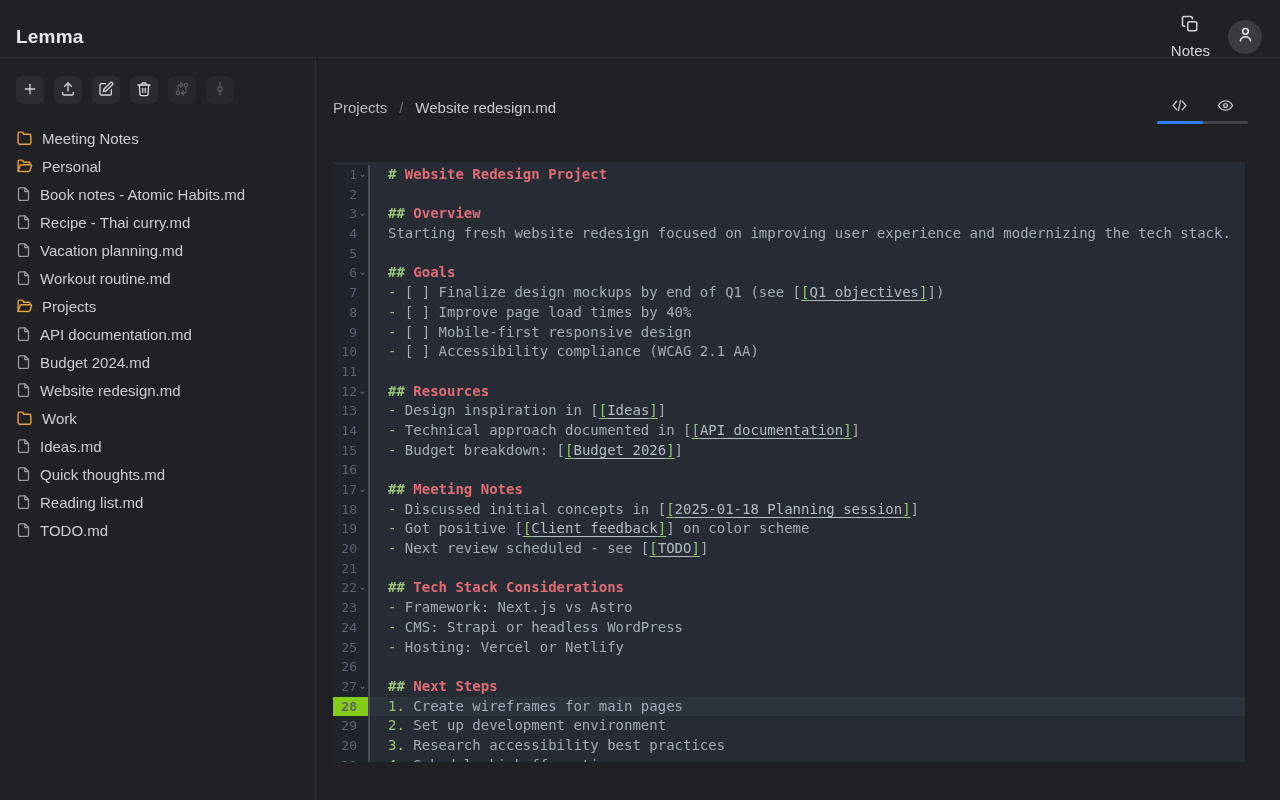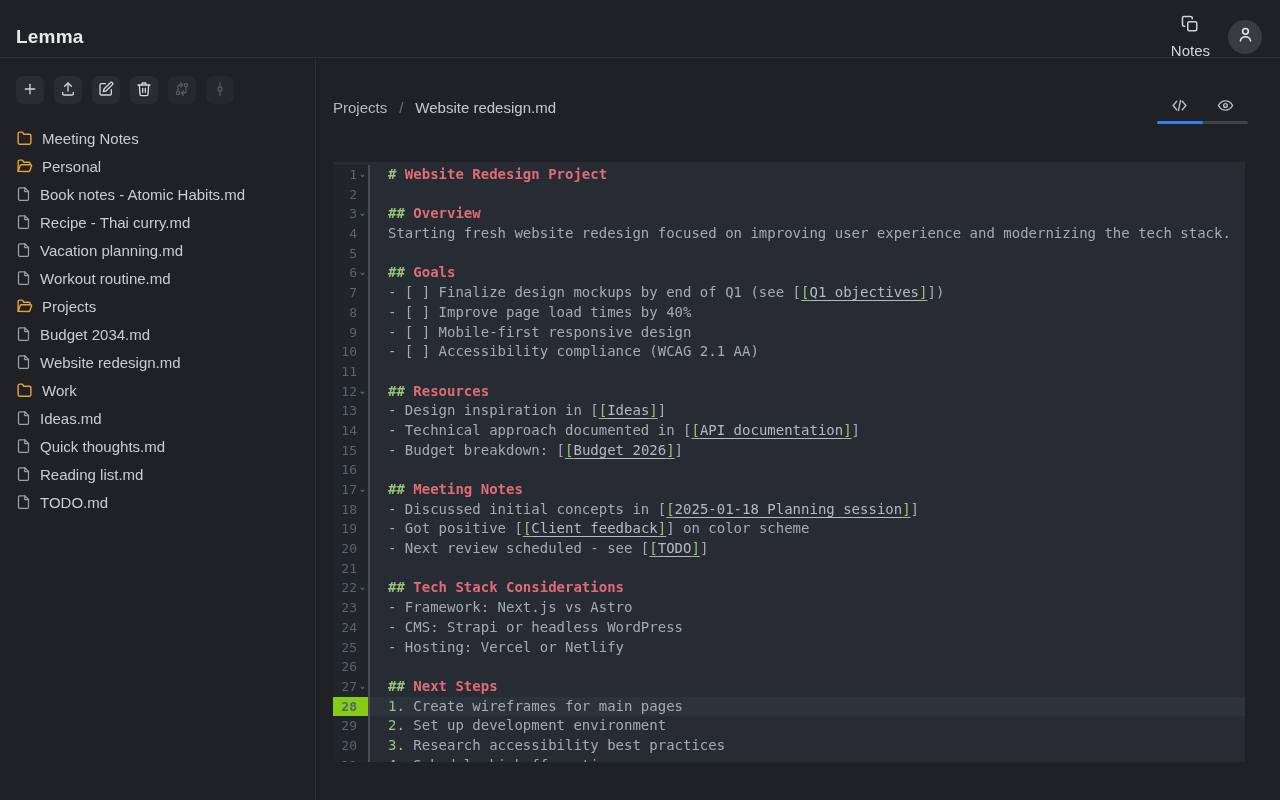--- a/index.html
+++ b/index.html
@@ -224,21 +224,30 @@
         </span>
         <span class="tlabel">Projects</span>
       </div>
       <div class="tree-item lvl1">
         <span class="ticon file-icon">
           <svg width="15" height="16" viewBox="0 0 24 24" fill="none" stroke="currentColor" stroke-width="2" stroke-linecap="round" stroke-linejoin="round">
             <path d="M14 2H6a2 2 0 0 0-2 2v16a2 2 0 0 0 2 2h12a2 2 0 0 0 2-2V8z"></path>
             <polyline points="14 2 14 8 20 8"></polyline>
           </svg>
         </span>
-        <span class="tlabel">Budget 2034.md</span>
+        <span class="tlabel">API documentation.md</span>
+      </div>
+      <div class="tree-item lvl1">
+        <span class="ticon file-icon">
+          <svg width="15" height="16" viewBox="0 0 24 24" fill="none" stroke="currentColor" stroke-width="2" stroke-linecap="round" stroke-linejoin="round">
+            <path d="M14 2H6a2 2 0 0 0-2 2v16a2 2 0 0 0 2 2h12a2 2 0 0 0 2-2V8z"></path>
+            <polyline points="14 2 14 8 20 8"></polyline>
+          </svg>
+        </span>
+        <span class="tlabel">Budget 2024.md</span>
       </div>
       <div class="tree-item lvl1">
         <span class="ticon file-icon">
           <svg width="15" height="16" viewBox="0 0 24 24" fill="none" stroke="currentColor" stroke-width="2" stroke-linecap="round" stroke-linejoin="round">
             <path d="M14 2H6a2 2 0 0 0-2 2v16a2 2 0 0 0 2 2h12a2 2 0 0 0 2-2V8z"></path>
             <polyline points="14 2 14 8 20 8"></polyline>
           </svg>
         </span>
         <span class="tlabel">Website redesign.md</span>
       </div>

